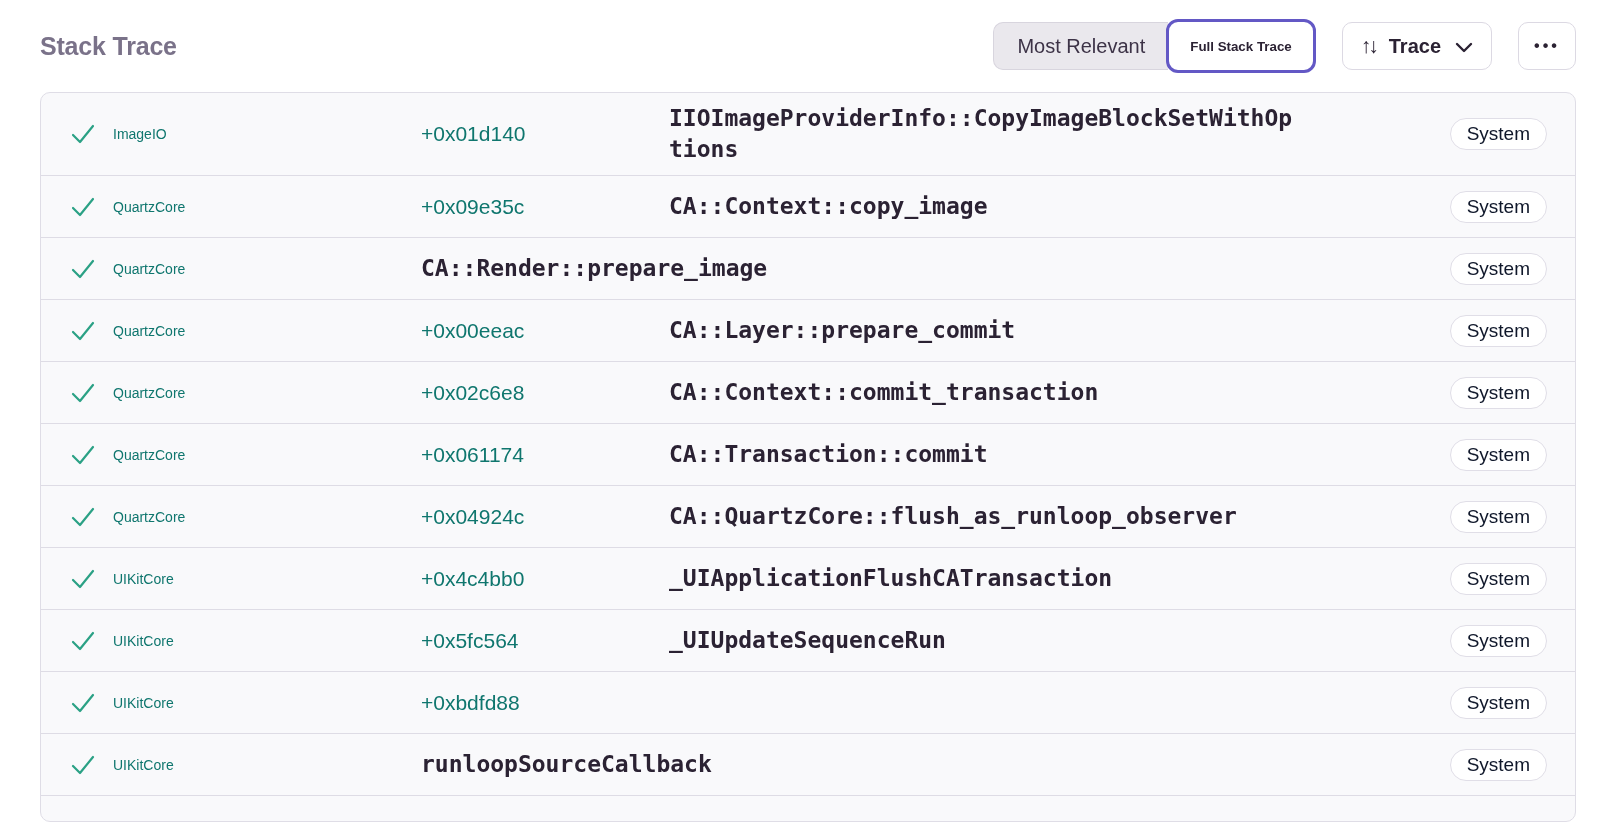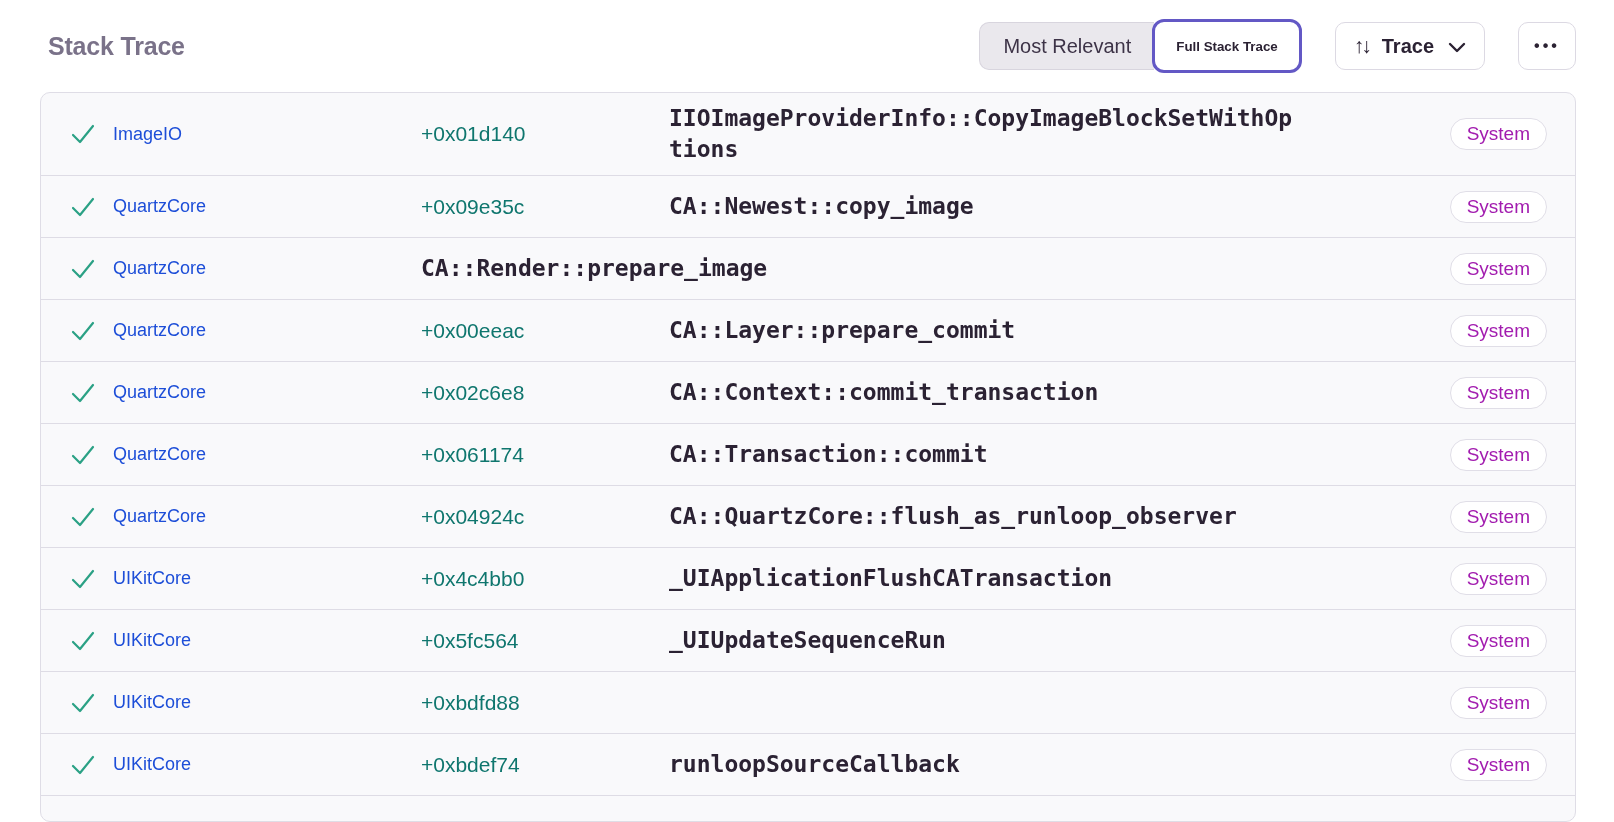--- a/index.html
+++ b/index.html
@@ -8,23 +8,23 @@
     width: 1614px; height: 822px; overflow: hidden;
     background: #ffffff;
     font-family: "Liberation Sans", sans-serif;
     color: #2b2233;
   }
   .page { padding: 20px 38px 0 40px; }
 
   
   .header { display: flex; align-items: center; height: 52px; margin-bottom: 20px; }
   .page-title {
-    margin: 8px; font-size: 25px; font-weight: 700; color: #7a7289; letter-spacing: -0.2px;
-  }
-  .controls { margin-left: auto; display: flex; align-items: center; gap: 33px; }
+    margin: 0; font-size: 25px; font-weight: 700; color: #7a7289; letter-spacing: -0.2px;
+  }
+  .controls { margin-left: auto; display: flex; align-items: center; gap: 26px; }
 
   button { font-family: inherit; cursor: pointer; }
 
   .segmented { display: flex; align-items: center; }
   .seg {
     height: 48px; font-size: 20px; background: #eae8ed;
     border: 1px solid #d8d5de; color: #3d3347; padding: 0 23px;
     border-radius: 10px 0 0 10px; border-right: none;
   }
   .seg-active {
@@ -48,31 +48,31 @@
     border: 1px solid #dfdde6; border-radius: 10px;
     background: #f9f9fb; overflow: hidden; min-height: 726px;
   }
   .row {
     display: flex; align-items: center; min-height: 62px;
     padding: 10px 28px 10px 30px;
   }
   .row + .row, .row-spacer { border-top: 1px solid #dedce5; }
   .row-spacer { height: 26px; }
   .check { width: 26px; margin-right: 16px; display: flex; align-items: center; flex: none; }
-  .module { width: 308px; font-size: 18px; color: #1d4ed8; flex: none; }
+  .module { width: 308px; font-size: 14px; color: #0f766e; flex: none; }
   .addr {
     width: 248px; font-size: 21px; color: #0f766e; text-decoration: none; flex: none;
   }
   .func {
     font-family: "DejaVu Sans Mono", monospace; font-size: 23px; line-height: 31px;
     color: #2b2233; max-width: 630px; word-break: break-all; font-weight: bold;
   }
   .badge {
     margin-left: auto; flex: none;
-    font-size: 19px; color: #a21caf; background: #ffffff;
+    font-size: 19px; color: #0f172a; background: #ffffff;
     border: 1.5px solid #e0dee7; border-radius: 999px;
     padding: 4px 16px; white-space: nowrap;
   }
 </style>
 </head>
 <body>
 
 <div class="page">
 
   <header class="header">
@@ -112,21 +112,21 @@
   </div>
 
   <div class="row">
     <span class="check">
       <svg width="24" height="20" viewBox="0 0 24 20">
         <polyline points="2,11 9,18 22,2" fill="none" stroke="#2BA185" stroke-width="2.2" stroke-linecap="round" stroke-linejoin="round"></polyline>
       </svg>
     </span>
     <span class="module">QuartzCore</span>
     <a class="addr">+0x09e35c</a>
-    <span class="func">CA::Newest::copy_image</span>
+    <span class="func">CA::Context::copy_image</span>
     <span class="badge">System</span>
   </div>
 
   <div class="row">
     <span class="check">
       <svg width="24" height="20" viewBox="0 0 24 20">
         <polyline points="2,11 9,18 22,2" fill="none" stroke="#2BA185" stroke-width="2.2" stroke-linecap="round" stroke-linejoin="round"></polyline>
       </svg>
     </span>
     <span class="module">QuartzCore</span>
@@ -217,20 +217,19 @@
     <span class="badge">System</span>
   </div>
 
   <div class="row">
     <span class="check">
       <svg width="24" height="20" viewBox="0 0 24 20">
         <polyline points="2,11 9,18 22,2" fill="none" stroke="#2BA185" stroke-width="2.2" stroke-linecap="round" stroke-linejoin="round"></polyline>
       </svg>
     </span>
     <span class="module">UIKitCore</span>
-    <a class="addr">+0xbdef74</a>
     <span class="func">runloopSourceCallback</span>
     <span class="badge">System</span>
   </div>
 <div class="row-spacer"></div>
     </section>
 
 </div>
 
 </body></html>

